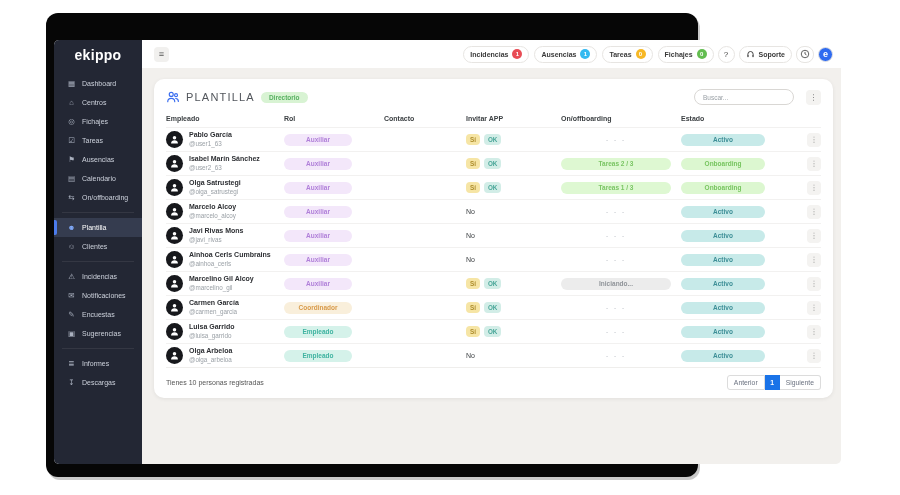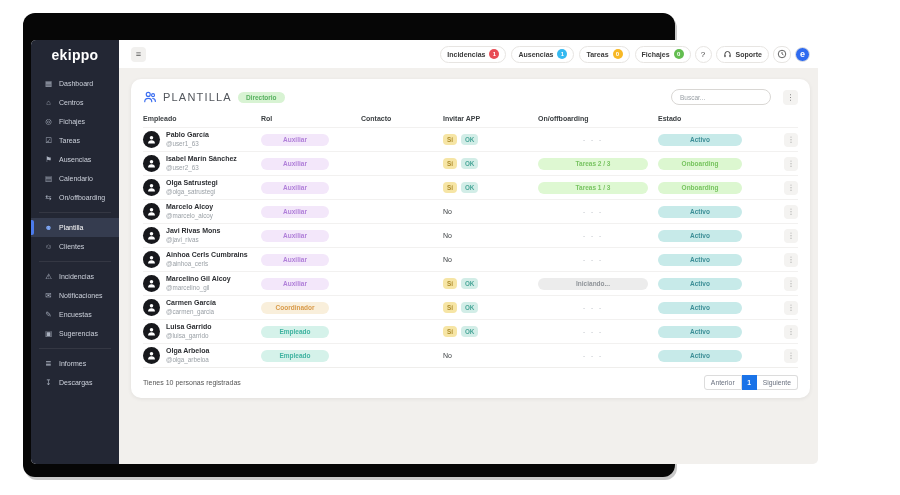--- a/index.html
+++ b/index.html
@@ -1,19 +1,19 @@
 <!DOCTYPE html>
 <html><head>
 <meta charset="utf-8">
 <style>
   * { margin:0; padding:0; box-sizing:border-box; }
   html,body { width:900px; height:495px; background:#ffffff; font-family:"Liberation Sans", sans-serif; overflow:hidden; }
 
   
-  .device { position:absolute; left:23px; top:13px; width:652px; height:464px;
+  .device { position:absolute; left:46px; top:13px; width:652px; height:464px;
             background:#060606; border-radius:12px; box-shadow:2px 3px 0 rgba(165,165,165,.6); }
   .app { position:absolute; left:8px; top:27px; width:787px; height:424px;
          background:#fff; border-radius:5px; overflow:hidden; display:flex; }
 
   
   .sidebar { width:88px; background:#232734; color:#e8eaee; flex-shrink:0; display:flex; flex-direction:column; }
   .logo { height:30px; display:flex; align-items:center; justify-content:center;
           font-weight:bold; font-size:14px; color:#fff; letter-spacing:.3px; }
   .sb-nav { flex:1; padding-top:4px; }
   .sb-item { display:flex; align-items:center; gap:6px; height:19px; padding-left:13px;

